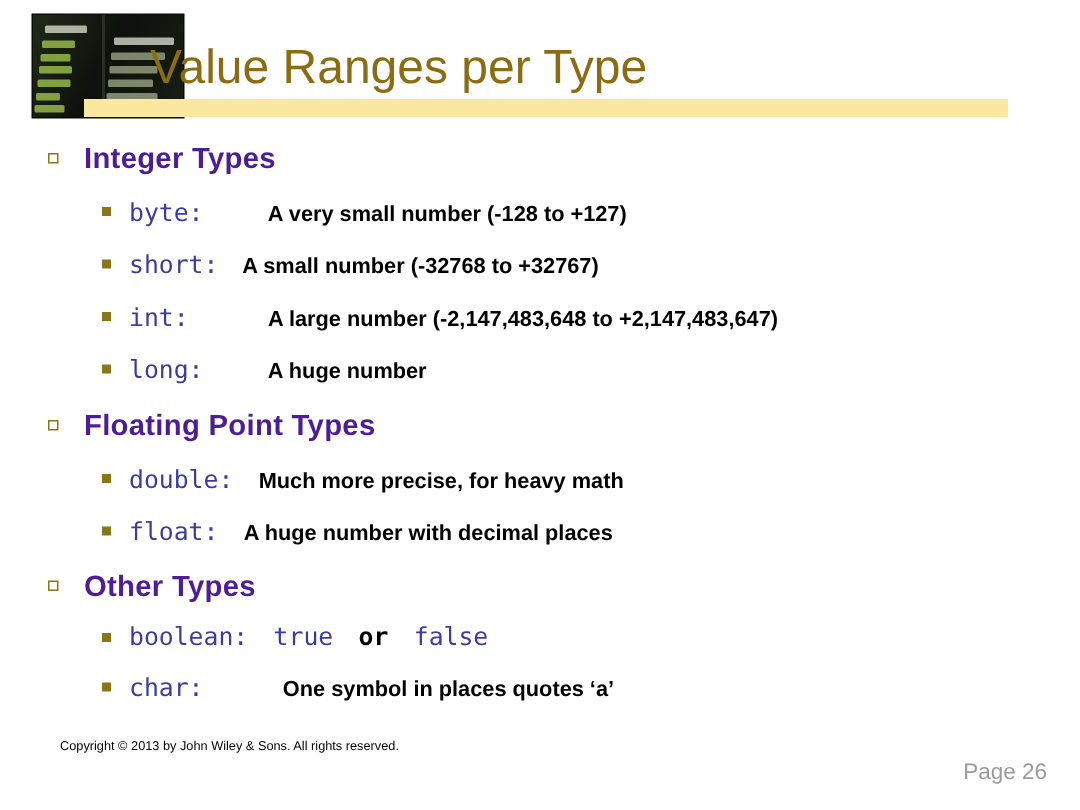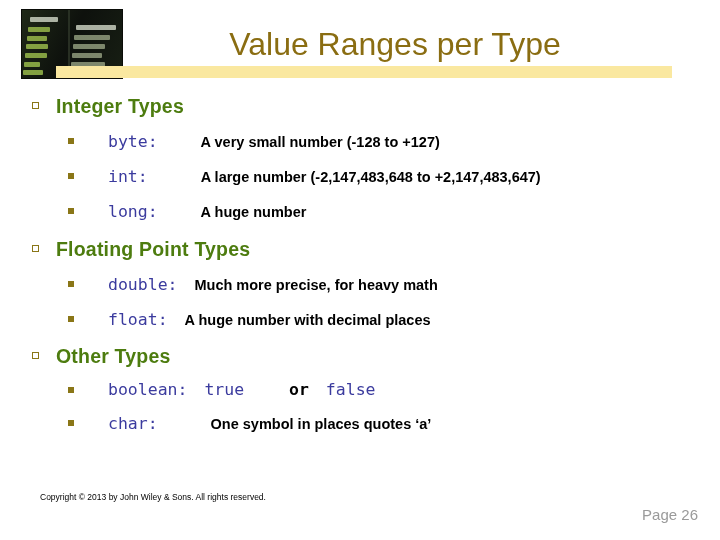--- a/index.html
+++ b/index.html
@@ -36,21 +36,21 @@
     top: 66px;
     width: 616px;
     height: 12px;
     background: #fae8a0;
   }
   .slide-title {
     position: absolute;
     left: 100px;
     top: 26px;
     width: 590px;
-    text-align: center;
+    text-align: left;
     font-size: 32px;
     font-weight: normal;
     letter-spacing: 0px;
     color: #8a6d12;
     font-family: "Liberation Sans", sans-serif;
     white-space: nowrap;
   }
 
   
   .board-img {
@@ -116,28 +116,28 @@
     top: 10px;
     width: 7px;
     height: 7px;
     border: 1.6px solid #8a7617;
     background: #ffffff;
     box-sizing: border-box;
   }
   .l1 .l1-text {
     font-size: 19.5px;
     font-weight: bold;
-    color: #4d7c0f;
+    color: #4c1d95;
     font-family: "Liberation Sans", sans-serif;
     letter-spacing: 0.2px;
   }
 
   .l2 {
     position: relative;
-    padding-left: 108px;
+    padding-left: 86px;
     height: 35px;
     line-height: 35px;
     white-space: nowrap;
   }
   .l2.tight {
     height: 32px;
     line-height: 32px;
   }
   .l2 .bullet-fill {
     position: absolute;
@@ -160,21 +160,20 @@
     font-family: "Liberation Sans", sans-serif;
     font-size: 14.5px;
     font-weight: bold;
     color: #000000;
   }
   .kw-black {
     font-family: "DejaVu Sans Mono", "Liberation Mono", monospace;
     font-size: 16.5px;
     font-weight: bold;
     color: #000000;
-    margin-left: 28px;
   }
   .gap-lg { display: inline-block; width: 34px; }
   .gap-md { display: inline-block; width: 8px; }
   .gap-sm { display: inline-block; width: 7px; }
   .gap-xl { display: inline-block; width: 44px; }
 
   
   .footer-copy {
     position: absolute;
     left: 40px;
@@ -229,20 +228,26 @@
       <span class="l1-text">Integer Types</span>
     </div>
 
     <div class="l2">
       <span class="bullet-fill"></span>
       <span class="code">byte:</span>
       <span class="gap-lg"></span>
       <span class="desc">A very small number (-128 to +127)</span>
     </div>
 
+    <div class="l2">
+      <span class="bullet-fill"></span>
+      <span class="code">short:</span>
+      <span class="gap-sm"></span>
+      <span class="desc">A small number (-32768 to +32767)</span>
+    </div>
 
     <div class="l2">
       <span class="bullet-fill"></span>
       <span class="code">int:</span>
       <span class="gap-xl"></span>
       <span class="desc">A large number (-2,147,483,648 to +2,147,483,647)</span>
     </div>
 
     <div class="l2">
       <span class="bullet-fill"></span>

